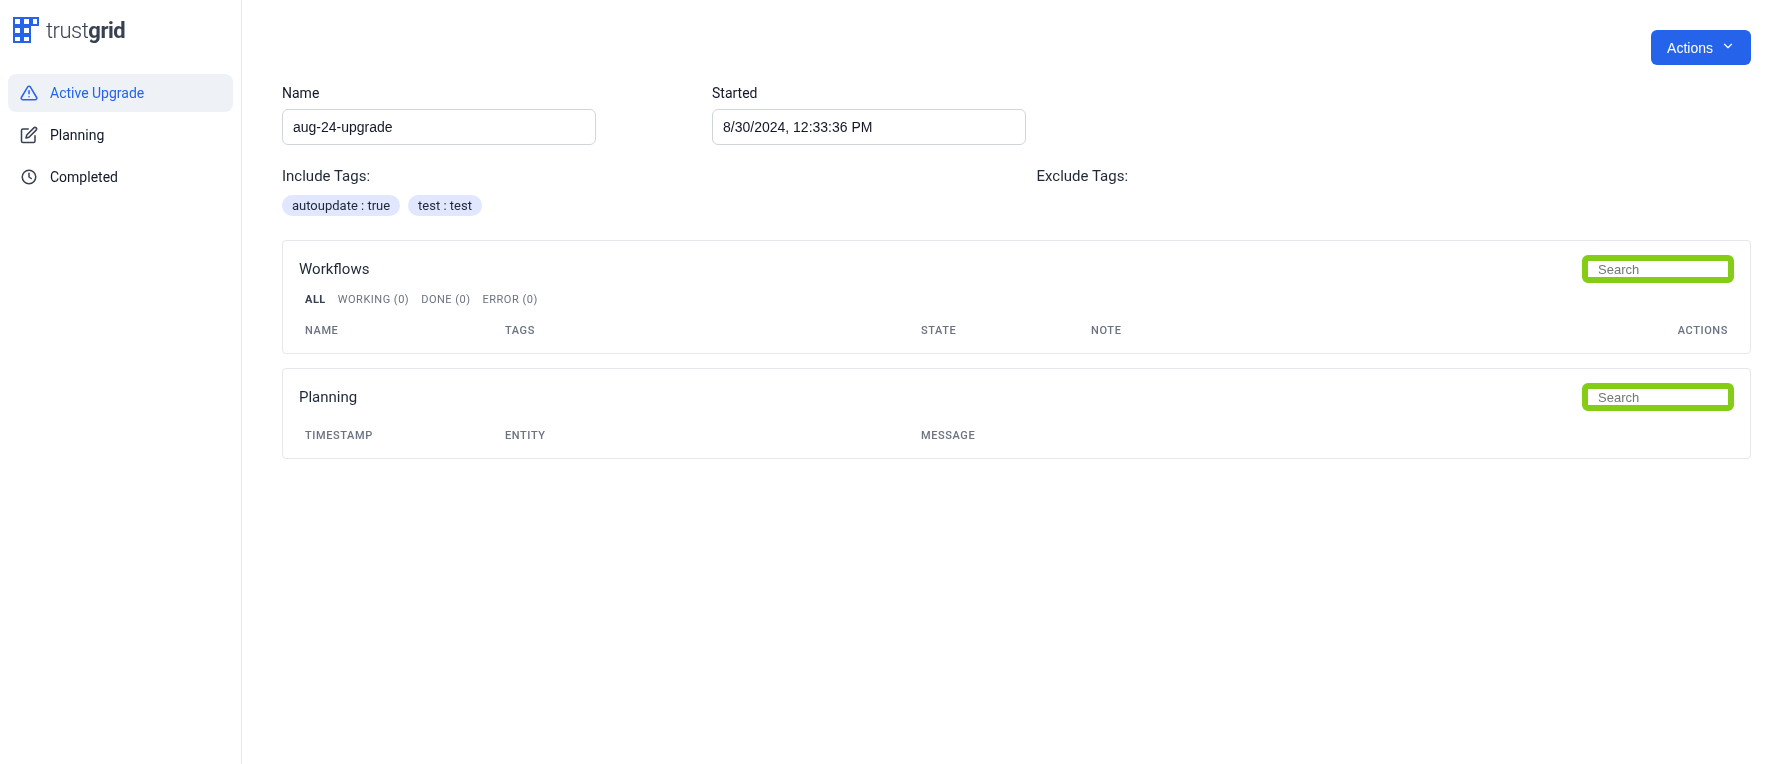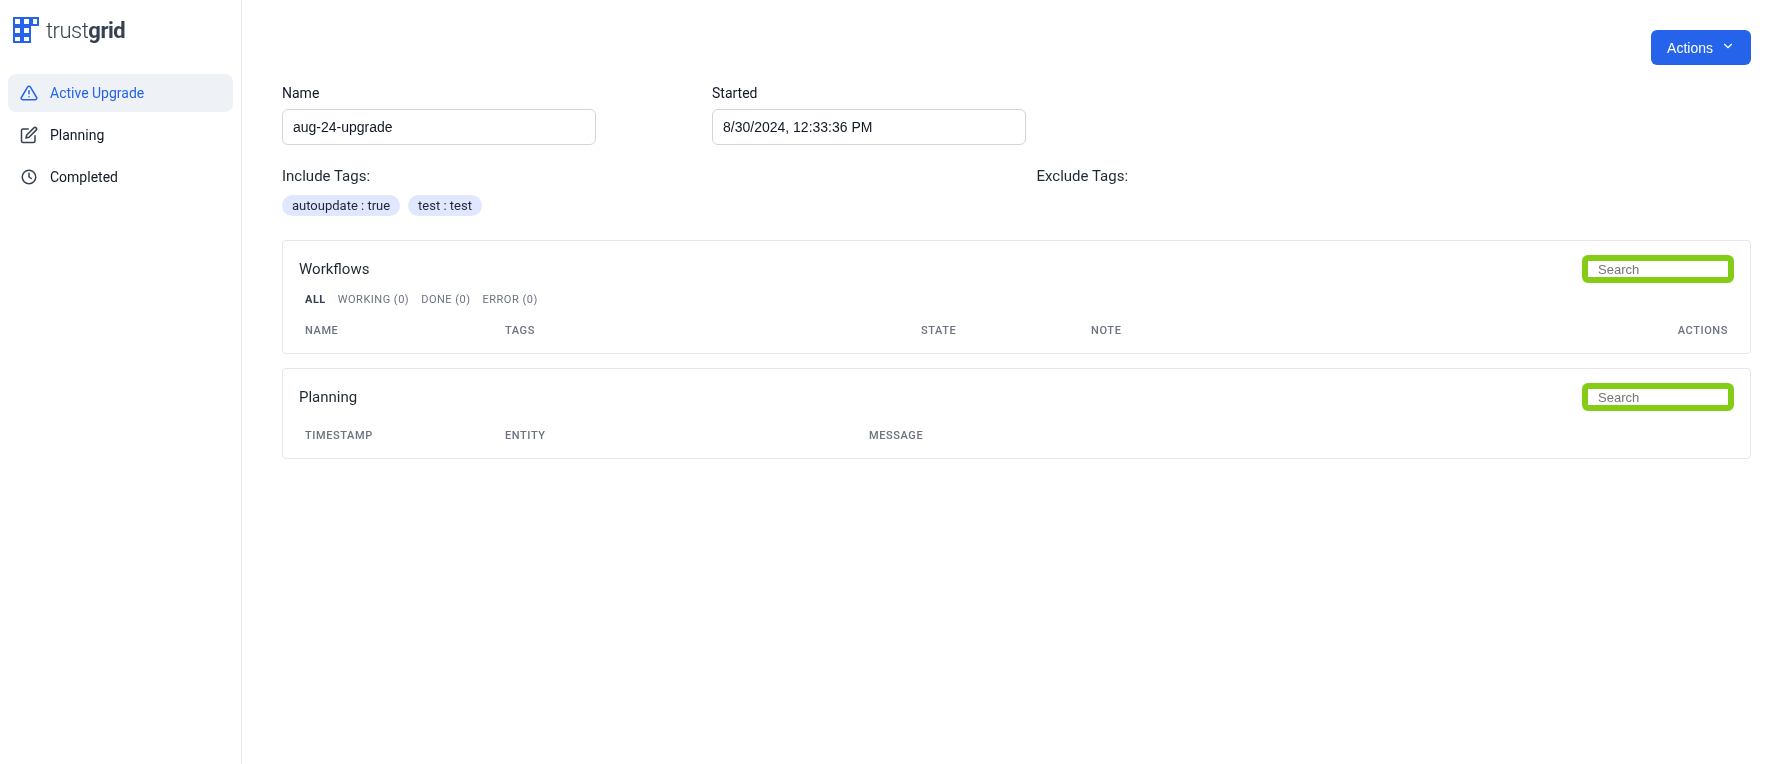--- a/index.html
+++ b/index.html
@@ -41,21 +41,21 @@
     .subtab { font-size: 11px; letter-spacing: 0.5px; color: #6b7280; text-transform: uppercase; cursor: pointer; }
     .subtab.active { font-weight: 700; color: #374151; }
     .thead { display: flex; padding: 8px 22px 16px 22px; }
     .th { font-size: 11px; letter-spacing: 0.6px; color: #6b7280; text-transform: uppercase; font-weight: 500; }
     .wf-name { width: 200px; }
     .wf-tags { width: 416px; }
     .wf-state { width: 170px; }
     .wf-note { flex: 1; }
     .wf-actions { width: 80px; text-align: right; }
     .tl-timestamp { width: 200px; }
-    .tl-entity { width: 364px; }
+    .tl-entity { width: 416px; }
     .tl-message { flex: 1; }
   </style>
 </head>
 <body>
 
 <div class="app">
   <aside class="sidebar">
     <div class="logo">
       <span class="logo-mark">
         <svg viewBox="0 0 28 28" width="28" height="28" fill="none" stroke="#2563eb" stroke-width="2">

